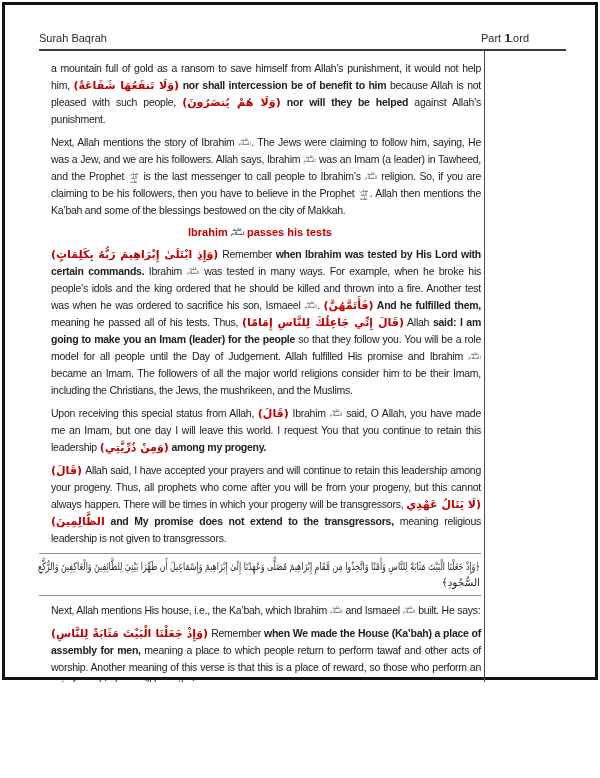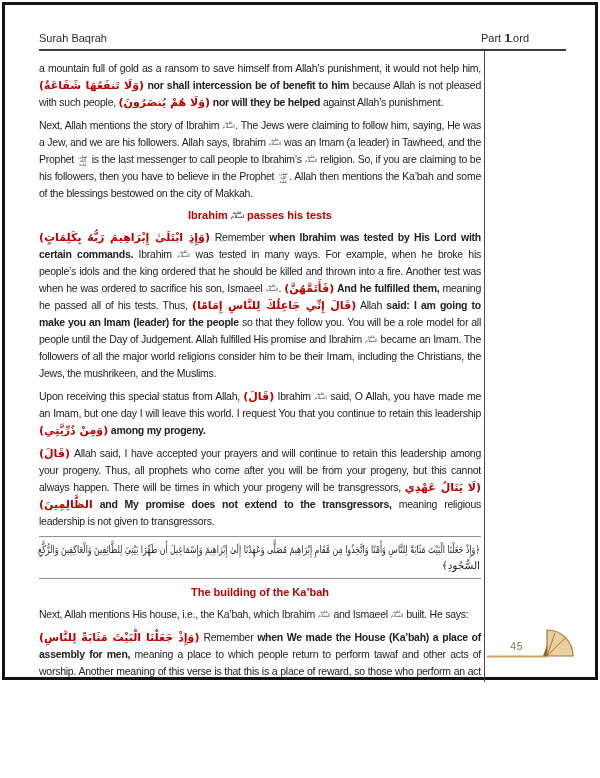--- a/index.html
+++ b/index.html
@@ -10,21 +10,21 @@
   
   .header{position:absolute;left:34px;top:24px;width:527px;height:20px;font-size:11px;color:#2b2b2b;}
   .h-title{position:absolute;left:0;top:3px;}
   .h-part{position:absolute;left:402px;top:3px;padding-left:40px;}
   .h-notes{position:absolute;left:468px;top:3px;}
   .header-rule{position:absolute;left:34px;top:44px;width:527px;border-top:2px solid #3e3a35;}
   .notes-sep{position:absolute;left:479px;top:46px;width:1px;height:694px;background:#4a4a4a;}
 
   
   .content{position:absolute;left:34px;top:50px;width:442px;}
-  .para{font-size:10.5px;line-height:17px;text-align:justify;letter-spacing:-0.25px;margin:5px 0 6px 0;}
+  .para{font-size:10.5px;line-height:17px;text-align:justify;letter-spacing:-0.25px;margin:5px 0 6px 12px;}
   .rn{font-weight:normal;}
   .rb{font-weight:bold;}
   .rar{color:#C00000;font-weight:bold;font-family:"DejaVu Sans",sans-serif;font-size:11px;letter-spacing:0;}
   .heading{font-size:11px;font-weight:bold;color:#C00000;text-align:center;margin:6px 0 6px 0;line-height:15px;}
   .rh{color:#C00000;font-weight:bold;}
 
   
   .sym{display:inline-block;vertical-align:-3px;color:#4c4c4c;font-family:"DejaVu Sans",sans-serif;
        font-size:4.6px;line-height:4px;text-align:center;overflow:hidden;letter-spacing:0;}
   .sym-as{width:13px;height:11px;}
@@ -61,30 +61,19 @@
         <div class="para"><span class="rn">a mountain full of gold as a ransom to save himself from Allah’s punishment, it would not help him, </span><span class="rar" dir="rtl">(وَلَا تَنفَعُهَا شَفَاعَةٌ)</span><span class="rb"> nor shall intercession be of benefit to him </span><span class="rn">because Allah is not pleased with such people, </span><span class="rar" dir="rtl">(وَلَا هُمْ يُنصَرُونَ)</span><span class="rb"> nor will they be helped </span><span class="rn">against Allah’s punishment.</span></div>
         <div class="para"><span class="rn">Next, Allah mentions the story of Ibrahim </span><span class="sym sym-as">عليه السلام</span><span class="rn">. The Jews were claiming to follow him, saying, He was a Jew, and we are his followers. Allah says, Ibrahim </span><span class="sym sym-as">عليه السلام</span><span class="rn"> was an Imam (a leader) in Tawheed, and the Prophet </span><span class="sym sym-saw">صلى الله عليه وسلم</span><span class="rn"> is the last messenger to call people to Ibrahim’s </span><span class="sym sym-as">عليه السلام</span><span class="rn"> religion. So, if you are claiming to be his followers, then you have to believe in the Prophet </span><span class="sym sym-saw">صلى الله عليه وسلم</span><span class="rn">. Allah then mentions the Ka’bah and some of the blessings bestowed on the city of Makkah.</span></div>
         <div class="heading"><span class="rh">Ibrahim </span><span class="sym sym-as">عليه السلام</span><span class="rh"> passes his tests</span></div>
         <div class="para"><span class="rar" dir="rtl">(وَإِذِ ابْتَلَىٰ إِبْرَاهِيمَ رَبُّهُ بِكَلِمَاتٍ)</span><span class="rn"> Remember </span><span class="rb">when Ibrahim was tested by His Lord with certain commands. </span><span class="rn">Ibrahim </span><span class="sym sym-as">عليه السلام</span><span class="rn"> was tested in many ways. For example, when he broke his people’s idols and the king ordered that he should be killed and thrown into a fire. Another test was when he was ordered to sacrifice his son, Ismaeel </span><span class="sym sym-as">عليه السلام</span><span class="rn">. </span><span class="rar" dir="rtl">(فَأَتَمَّهُنَّ)</span><span class="rb"> And he fulfilled them, </span><span class="rn">meaning he passed all of his tests. Thus, </span><span class="rar" dir="rtl">(قَالَ إِنِّي جَاعِلُكَ لِلنَّاسِ إِمَامًا)</span><span class="rn"> Allah </span><span class="rb">said: I am going to make you an Imam (leader) for the people </span><span class="rn">so that they follow you. You will be a role model for all people until the Day of Judgement. Allah fulfilled His promise and Ibrahim </span><span class="sym sym-as">عليه السلام</span><span class="rn"> became an Imam. The followers of all the major world religions consider him to be their Imam, including the Christians, the Jews, the mushrikeen, and the Muslims.</span></div>
         <div class="para"><span class="rn">Upon receiving this special status from Allah, </span><span class="rar" dir="rtl">(قَالَ)</span><span class="rn"> Ibrahim </span><span class="sym sym-as">عليه السلام</span><span class="rn"> said, O Allah, you have made me an Imam, but one day I will leave this world. I request You that you continue to retain this leadership </span><span class="rar" dir="rtl">(وَمِنْ ذُرِّيَّتِي)</span><span class="rb"> among my progeny.</span></div>
         <div class="para"><span class="rar" dir="rtl">(قَالَ)</span><span class="rn"> Allah said, I have accepted your prayers and will continue to retain this leadership among your progeny. Thus, all prophets who come after you will be from your progeny, but this cannot always happen. There will be times in which your progeny will be transgressors, </span><span class="rar" dir="rtl">(لَا يَنَالُ عَهْدِي الظَّالِمِينَ)</span><span class="rb"> and My promise does not extend to the transgressors, </span><span class="rn">meaning religious leadership is not given to transgressors.</span></div>
         <div class="verse">
           <div dir="rtl" class="vline vjust fitline" style="transform: scaleX(0.746622);">﴿وَإِذْ جَعَلْنَا الْبَيْتَ مَثَابَةً لِلنَّاسِ وَأَمْنًا وَاتَّخِذُوا مِن مَّقَامِ إِبْرَاهِيمَ مُصَلًّى وَعَهِدْنَا إِلَىٰ إِبْرَاهِيمَ وَإِسْمَاعِيلَ أَن طَهِّرَا بَيْتِيَ لِلطَّائِفِينَ وَالْعَاكِفِينَ وَالرُّكَّعِ</div>
           <div dir="rtl" class="vline vlast">السُّجُودِ﴾</div>
         </div>
-        <div class="heading"><span class="rh">The building of the Ka’bah</span></div>
         <div class="para"><span class="rn">Next, Allah mentions His house, i.e., the Ka’bah, which Ibrahim </span><span class="sym sym-as">عليه السلام</span><span class="rn"> and Ismaeel </span><span class="sym sym-as">عليه السلام</span><span class="rn"> built. He says:</span></div>
         <div class="para"><span class="rar" dir="rtl">(وَإِذْ جَعَلْنَا الْبَيْتَ مَثَابَةً لِلنَّاسِ)</span><span class="rn"> Remember </span><span class="rb">when We made the House (Ka’bah) a place of assembly for men, </span><span class="rn">meaning a place to which people return to perform tawaf and other acts of worship. Another meaning of this verse is that this is a place of reward, so those who perform an act of worship here will have their</span></div>
       </div>
 
-    <div class="footer">
-      <span class="pagenum">45</span>
-      <svg class="corner-svg" width="92" height="34" viewBox="0 0 92 34">
-        <line x1="0" y1="31.5" x2="60" y2="31.5" stroke="#c9a35f" stroke-width="2"></line>
-        <path d="M60,31 L60,5 A26,26 0 0 1 86,31 Z" fill="#ead0a0" stroke="#a5793a" stroke-width="1.2"></path>
-        <line x1="60" y1="31" x2="68" y2="8" stroke="#a5793a" stroke-width="1"></line>
-        <line x1="60" y1="31" x2="78" y2="13" stroke="#a5793a" stroke-width="1"></line>
-        <path d="M56,31 L60,20 L60,31 Z" fill="#8f6a33"></path>
-      </svg>
-    </div>
 
   </div>
 </div>
 
 </body></html>

